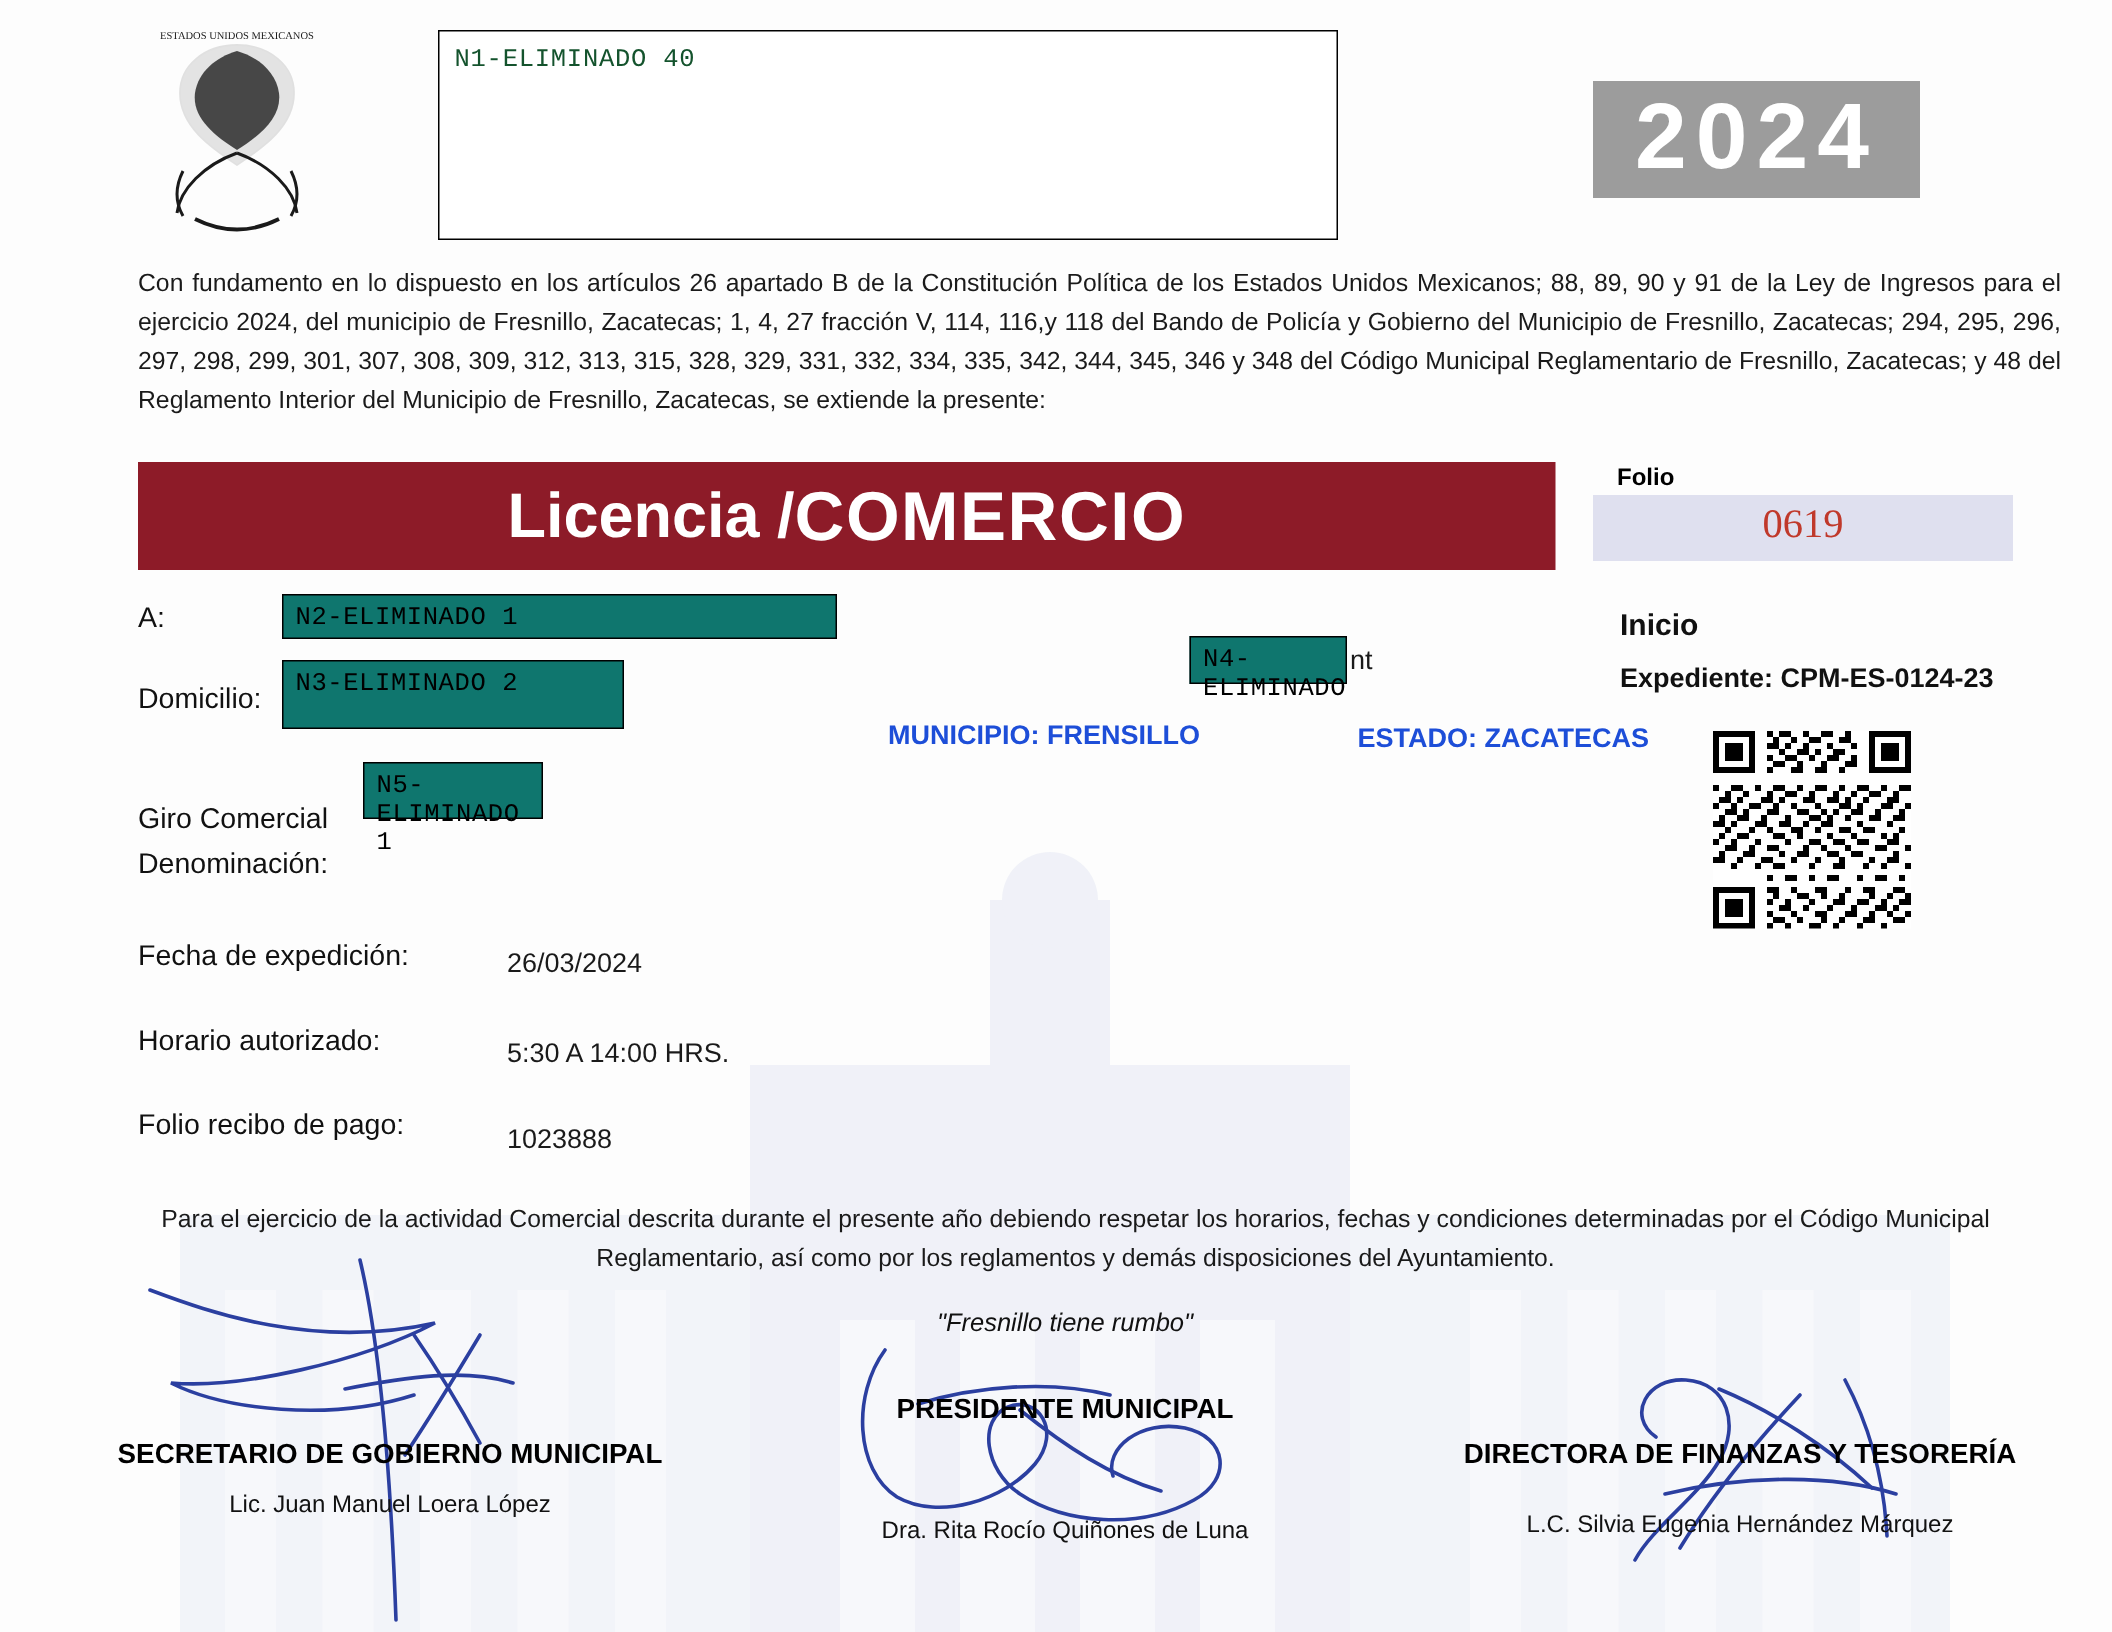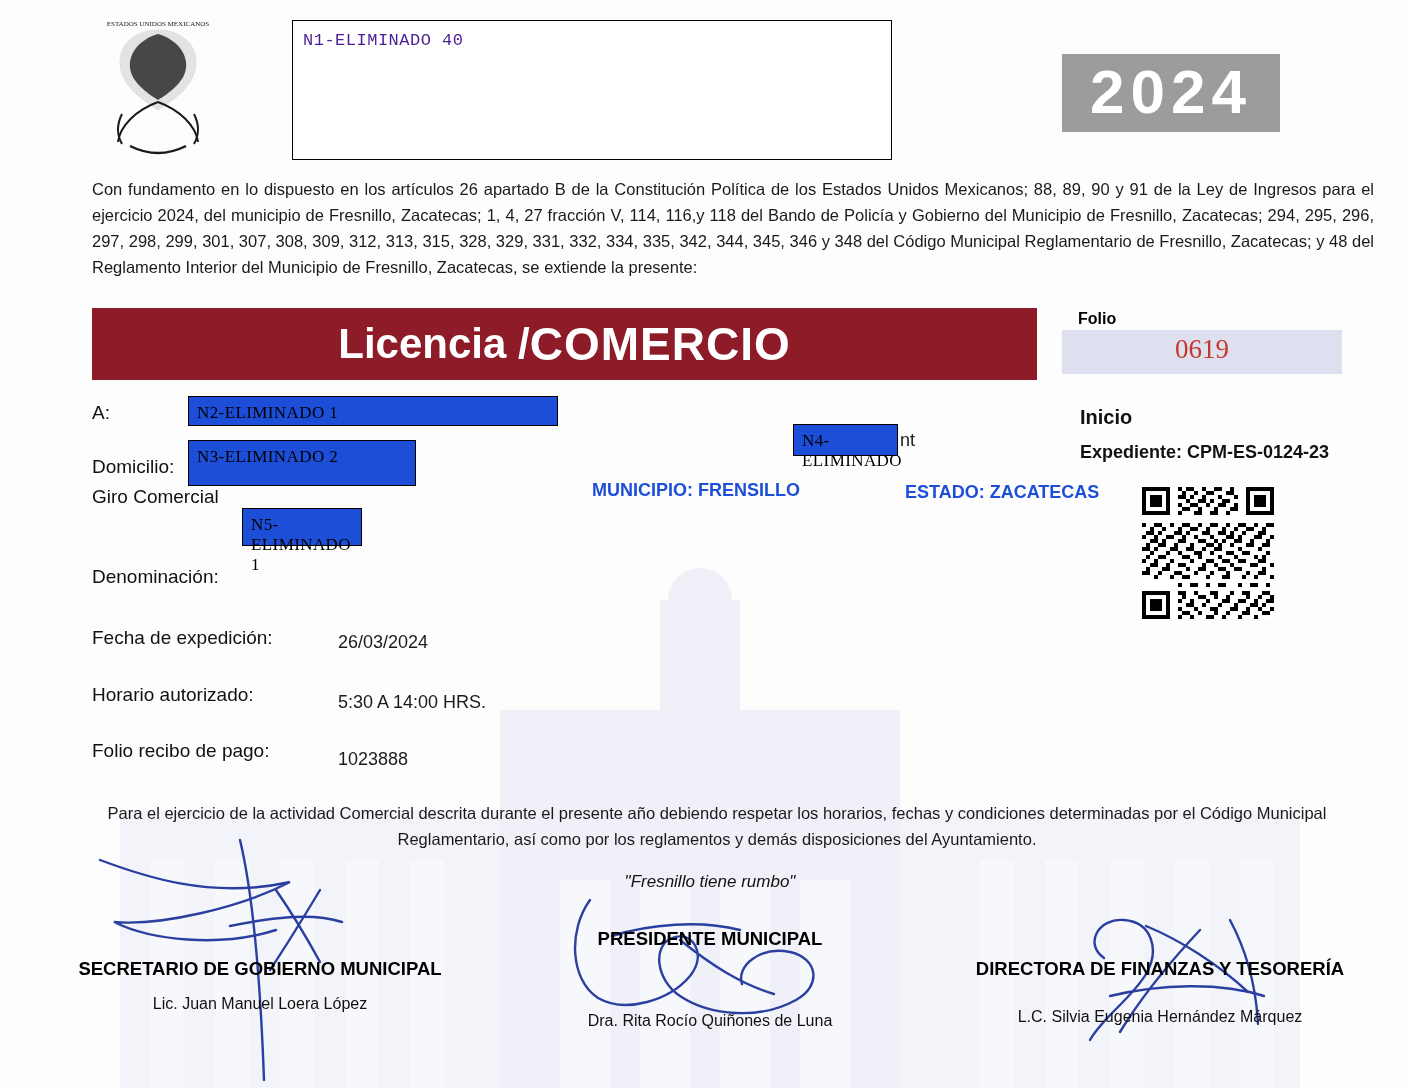--- a/index.html
+++ b/index.html
@@ -46,21 +46,21 @@
     height: 140px;
     border: 1.5px solid #000;
     background: #fff;
     box-sizing: border-box;
   }
   .n1-box .txt {
     font-family: "Liberation Mono", monospace;
     font-size: 17px;
     letter-spacing: 0.5px;
     padding: 10px 0 0 10px;
-    color: #4c1d95;
+    color: #14532d;
   }
   .year-badge {
     position: absolute;
     left: 1062px;
     top: 54px;
     width: 218px;
     height: 78px;
     background: #9c9c9c;
     color: #ffffff;
     font-size: 62px;
@@ -136,23 +136,23 @@
 
   
   .lbl {
     position: absolute;
     font-size: 19px;
     color: #111;
   }
   .boxed {
     position: absolute;
     border: 1.5px solid #000;
-    background: #1d4ed8;
+    background: #0f766e;
     box-sizing: border-box;
-    font-family: Liberation Serif, serif;
+    font-family: Liberation Mono, monospace;
     font-size: 17px;
     letter-spacing: 0.4px;
     padding: 6px 0 0 8px;
     color: #000;
   }
   .plain {
     position: absolute;
     font-size: 18px;
     color: #1a1a1a;
     font-family: "Liberation Sans", sans-serif;
@@ -293,21 +293,21 @@
   <div class="lbl" style="left:92px; top:402px;">A:</div>
   <div class="boxed" style="left:188px; top:396px; width:370px; height:30px;">
     <span>N2-ELIMINADO 1</span>
   </div>
 
   <div class="lbl" style="left:92px; top:456px;">Domicilio:</div>
   <div class="boxed" style="left:188px; top:440px; width:228px; height:46px;">
     <span>N3-ELIMINADO 2</span>
   </div>
 
-  <div class="lbl" style="left:92px; top:486px;">Giro Comercial</div>
+  <div class="lbl" style="left:92px; top:536px;">Giro Comercial</div>
   <div class="boxed" style="left:242px; top:508px; width:120px; height:38px;">
     <span>N5-ELIMINADO 1</span>
   </div>
 
   <div class="lbl" style="left:92px; top:566px;">Denominación:</div>
   <div class="plain" style="left:300px; top:566px;"></div>
 
   <div class="lbl" style="left:92px; top:627px;">Fecha de expedición:</div>
   <div class="plain" style="left:338px; top:632px;">26/03/2024</div>
 

